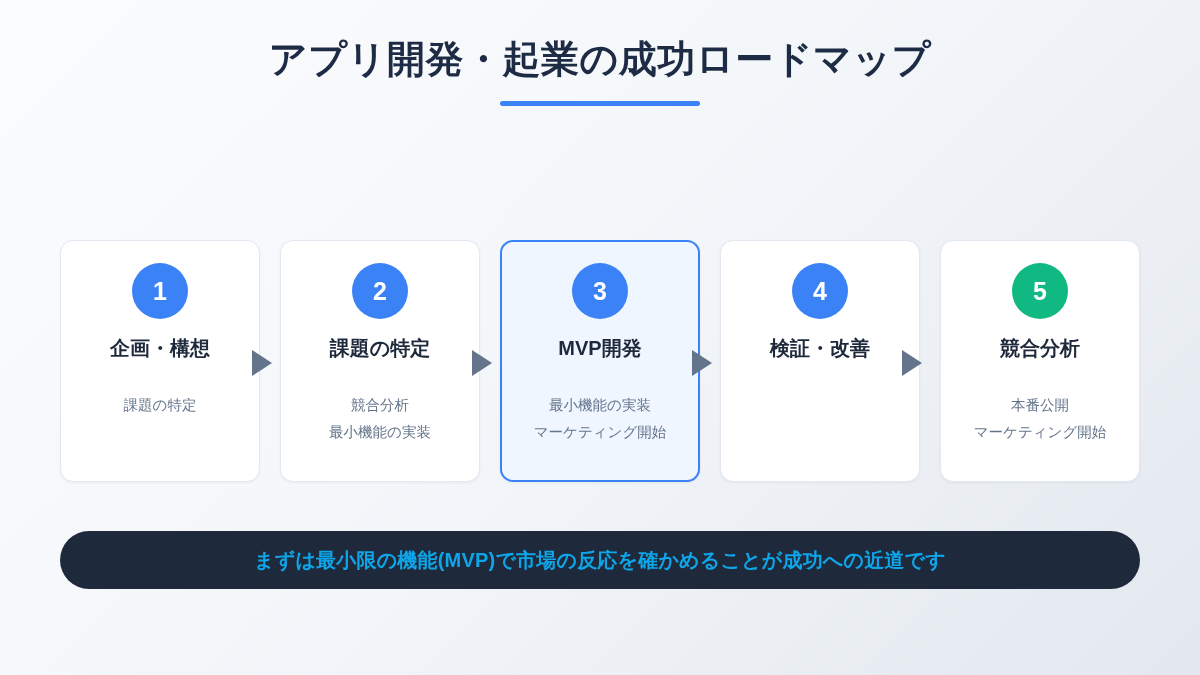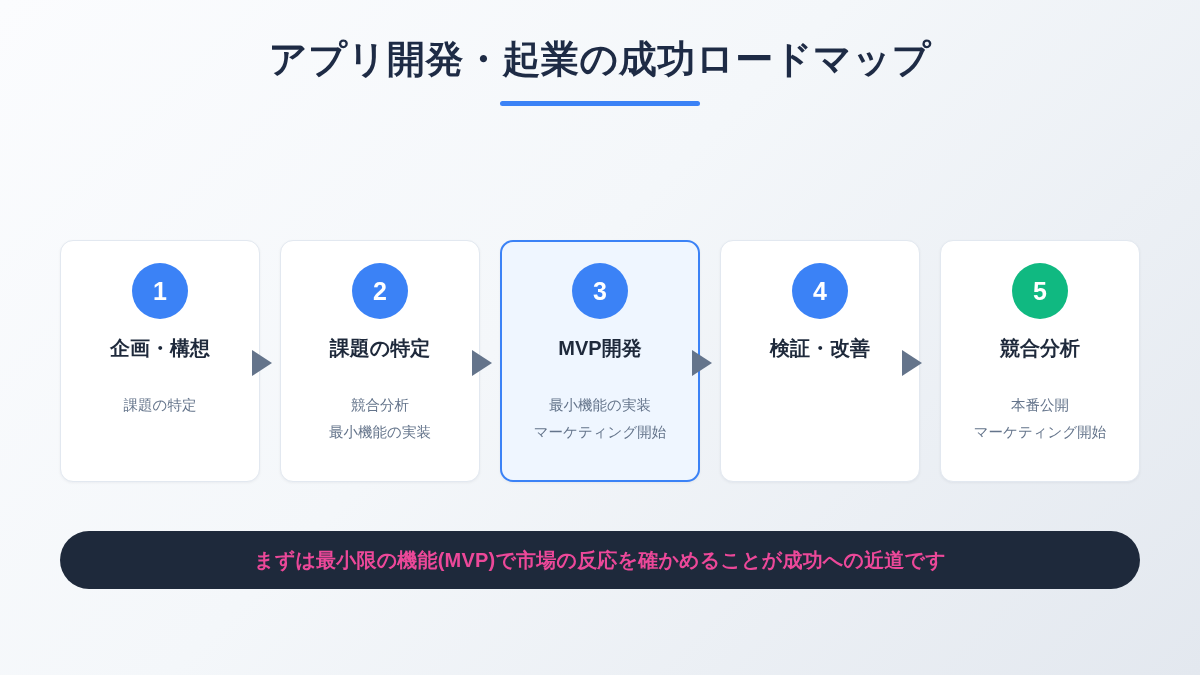--- a/index.html
+++ b/index.html
@@ -137,21 +137,21 @@
     top: 531px;
     width: 1080px;
     height: 58px;
     border-radius: 29px;
     background: #1e293b;
     display: flex;
     align-items: center;
     justify-content: center;
   }
   .footer-text {
-    color: #ec4899;
+    color: #0ea5e9;
     font-size: 20px;
     font-weight: 700;
     letter-spacing: 0.2px;
     white-space: nowrap;
   }
 </style>
 </head>
 <body>
 
 <div class="slide">

